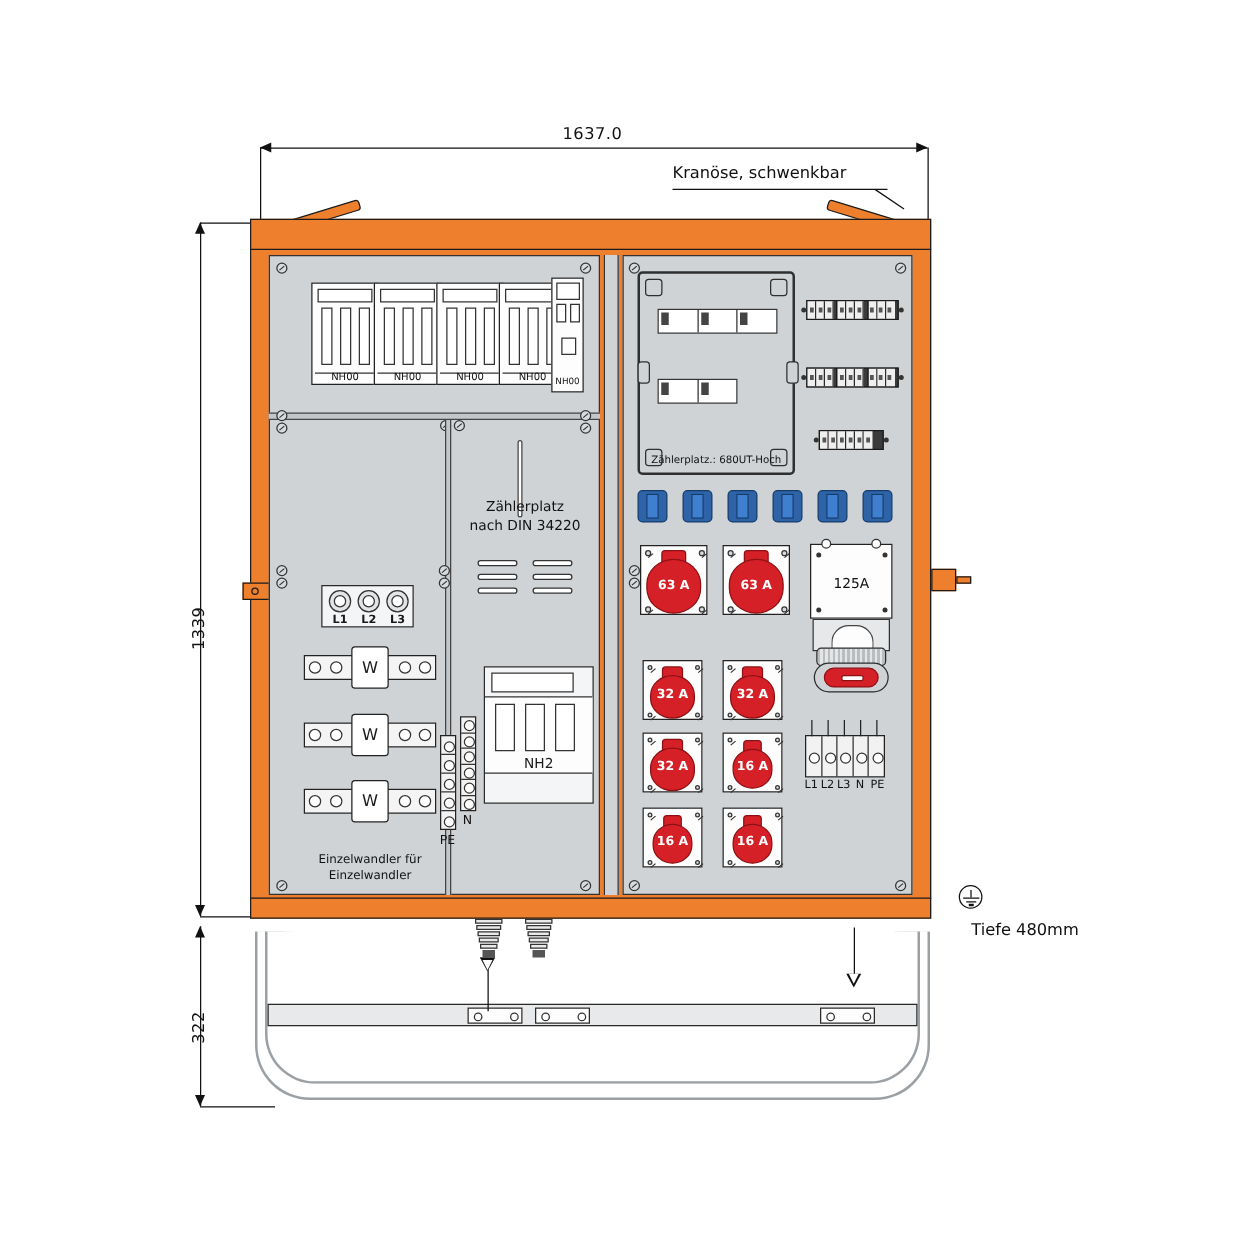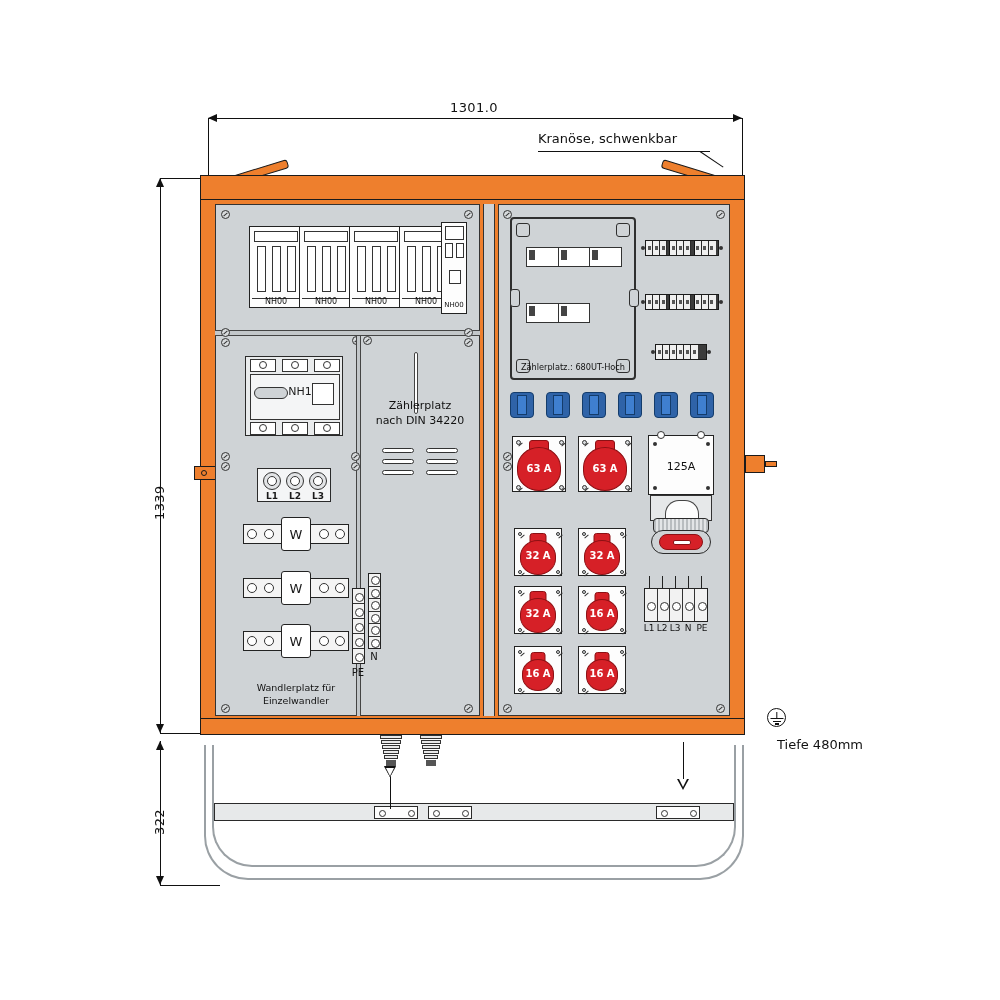--- a/index.html
+++ b/index.html
@@ -87,21 +87,21 @@
 </head>
 <body>
 
 <div class="stage">
 
   <div class="dimline hline" style="left:208px;top:118px;width:534px;"></div>
   <div class="arrL" style="left:208px;top:114px;"></div>
   <div class="arrR" style="left:733px;top:114px;"></div>
   <div class="dimline vline" style="left:208px;top:118px;height:60px;"></div>
   <div class="dimline vline" style="left:742px;top:118px;height:60px;"></div>
-  <div class="dimtxt" style="left:450px;top:100px;">1301.0</div>
+  <div class="dimtxt" style="left:450px;top:100px;">1637.0</div>
 
   <div class="annot" style="left:538px;top:131px;">Kranöse, schwenkbar</div>
   <div class="leader" style="left:538px;top:151px;width:172px;"></div>
   <div class="leader" style="left:700px;top:151px;width:28px;transform:rotate(34deg);transform-origin:left center;"></div>
 
   <div class="dimline vline" style="left:160px;top:178px;height:555px;"></div>
   <div class="arrU" style="left:156px;top:178px;"></div>
   <div class="arrD" style="left:156px;top:724px;"></div>
   <div class="dimline hline" style="left:160px;top:178px;width:45px;"></div>
   <div class="dimline hline" style="left:160px;top:733px;width:50px;"></div>
@@ -223,38 +223,20 @@
   </div>
 
   <div class="nhblock" style="left:441px;top:222px;width:26px;height:92px;">
     <div style="position:absolute;left:3px;top:3px;width:19px;height:14px;border:1px solid #333;background:#fff;box-sizing:border-box;"></div>
     <div style="position:absolute;left:3px;top:20px;width:8px;height:15px;border:1px solid #333;background:#fff;box-sizing:border-box;"></div>
     <div style="position:absolute;left:14px;top:20px;width:8px;height:15px;border:1px solid #333;background:#fff;box-sizing:border-box;"></div>
     <div style="position:absolute;left:7px;top:47px;width:12px;height:14px;border:1px solid #333;background:#fff;box-sizing:border-box;"></div>
     <div class="nhname" style="bottom:4px;font-size:7px;">NH00</div>
   </div>
 
-  <div class="mod" style="left:245px;top:356px;width:98px;height:80px;background:#e9ebec;">
-    <div style="position:absolute;left:4px;top:2px;width:26px;height:13px;border:1.1px solid #333;background:#fff;box-sizing:border-box;"></div>
-    <div style="position:absolute;left:36px;top:2px;width:26px;height:13px;border:1.1px solid #333;background:#fff;box-sizing:border-box;"></div>
-    <div style="position:absolute;left:68px;top:2px;width:26px;height:13px;border:1.1px solid #333;background:#fff;box-sizing:border-box;"></div>
-    <div style="position:absolute;left:13px;top:4px;width:8px;height:8px;border:1px solid #333;border-radius:50%;background:#fff;box-sizing:border-box;"></div>
-    <div style="position:absolute;left:45px;top:4px;width:8px;height:8px;border:1px solid #333;border-radius:50%;background:#fff;box-sizing:border-box;"></div>
-    <div style="position:absolute;left:77px;top:4px;width:8px;height:8px;border:1px solid #333;border-radius:50%;background:#fff;box-sizing:border-box;"></div>
-    <div style="position:absolute;left:4px;top:17px;width:90px;height:46px;border:1.1px solid #333;background:#f4f5f6;box-sizing:border-box;"></div>
-    <div style="position:absolute;left:8px;top:30px;width:34px;height:12px;background:#cfd3d6;border:1.1px solid #333;border-radius:6px;box-sizing:border-box;"></div>
-    <div style="position:absolute;left:66px;top:26px;width:22px;height:22px;border:1.1px solid #333;background:#fff;box-sizing:border-box;"></div>
-    <div style="position:absolute;left:42px;top:28px;width:24px;text-align:center;font-size:11px;">NH1</div>
-    <div style="position:absolute;left:4px;top:65px;width:26px;height:13px;border:1.1px solid #333;background:#fff;box-sizing:border-box;"></div>
-    <div style="position:absolute;left:36px;top:65px;width:26px;height:13px;border:1.1px solid #333;background:#fff;box-sizing:border-box;"></div>
-    <div style="position:absolute;left:68px;top:65px;width:26px;height:13px;border:1.1px solid #333;background:#fff;box-sizing:border-box;"></div>
-    <div style="position:absolute;left:13px;top:67px;width:8px;height:8px;border:1px solid #333;border-radius:50%;background:#fff;box-sizing:border-box;"></div>
-    <div style="position:absolute;left:45px;top:67px;width:8px;height:8px;border:1px solid #333;border-radius:50%;background:#fff;box-sizing:border-box;"></div>
-    <div style="position:absolute;left:77px;top:67px;width:8px;height:8px;border:1px solid #333;border-radius:50%;background:#fff;box-sizing:border-box;"></div>
-  </div>
 
   <div class="abs" style="left:414px;top:352px;width:4px;height:62px;background:#fff;border:1px solid #444;border-radius:3px;box-sizing:border-box;"></div>
   <div class="paneltext" style="left:366px;top:398px;width:108px;">Zählerplatz</div>
   <div class="paneltext" style="left:366px;top:413px;width:108px;">nach DIN 34220</div>
   <div class="mslot" style="left:382px;top:448px;width:32px;"></div>
   <div class="mslot" style="left:382px;top:459px;width:32px;"></div>
   <div class="mslot" style="left:382px;top:470px;width:32px;"></div>
   <div class="mslot" style="left:426px;top:448px;width:32px;"></div>
   <div class="mslot" style="left:426px;top:459px;width:32px;"></div>
   <div class="mslot" style="left:426px;top:470px;width:32px;"></div>
@@ -292,23 +274,31 @@
   <div class="abs" style="left:243px;top:624px;width:106px;height:34px;">
     <div class="wrail" style="left:0;top:7px;width:40px;height:20px;"></div>
     <div class="wrail" style="left:66px;top:7px;width:40px;height:20px;"></div>
     <div style="position:absolute;left:4px;top:12px;width:10px;height:10px;border:1.2px solid #333;border-radius:50%;background:#fff;box-sizing:border-box;"></div>
     <div style="position:absolute;left:21px;top:12px;width:10px;height:10px;border:1.2px solid #333;border-radius:50%;background:#fff;box-sizing:border-box;"></div>
     <div style="position:absolute;left:76px;top:12px;width:10px;height:10px;border:1.2px solid #333;border-radius:50%;background:#fff;box-sizing:border-box;"></div>
     <div style="position:absolute;left:92px;top:12px;width:10px;height:10px;border:1.2px solid #333;border-radius:50%;background:#fff;box-sizing:border-box;"></div>
     <div class="wbox" style="left:38px;top:0;width:30px;height:34px;">W</div>
   </div>
 
-  <div class="paneltext" style="left:240px;top:680px;width:112px;font-size:9.5px;">Wandlerplatz für</div>
+  <div class="paneltext" style="left:240px;top:680px;width:112px;font-size:9.5px;">Einzelwandler für</div>
   <div class="paneltext" style="left:240px;top:693px;width:112px;font-size:9.5px;">Einzelwandler</div>
 
+  <div class="mod" style="left:387px;top:533px;width:88px;height:110px;background:#f4f5f6;">
+    <div style="position:absolute;left:5px;top:4px;width:66px;height:16px;border:1.1px solid #333;background:#fff;box-sizing:border-box;"></div>
+    <div style="position:absolute;left:0px;top:23px;width:86px;height:62px;border-top:1.1px solid #333;border-bottom:1.1px solid #333;background:#fdfdfd;box-sizing:border-box;"></div>
+    <div style="position:absolute;left:8px;top:29px;width:16px;height:38px;border:1.1px solid #333;background:#fff;box-sizing:border-box;"></div>
+    <div style="position:absolute;left:32px;top:29px;width:16px;height:38px;border:1.1px solid #333;background:#fff;box-sizing:border-box;"></div>
+    <div style="position:absolute;left:56px;top:29px;width:16px;height:38px;border:1.1px solid #333;background:#fff;box-sizing:border-box;"></div>
+    <div style="position:absolute;left:0;top:70px;width:86px;text-align:center;font-size:11px;">NH2</div>
+  </div>
 
   <div class="termstrip" style="left:368px;top:573px;width:13px;height:76px;flex-direction:column;">
     <div class="term" style="border-right:none;border-bottom:1px solid #333;"></div>
     <div class="term" style="border-right:none;border-bottom:1px solid #333;"></div>
     <div class="term" style="border-right:none;border-bottom:1px solid #333;"></div>
     <div class="term" style="border-right:none;border-bottom:1px solid #333;"></div>
     <div class="term" style="border-right:none;border-bottom:1px solid #333;"></div>
     <div class="term" style="border-right:none;"></div>
   </div>
   <div class="lbl" style="left:366px;top:651px;width:16px;font-size:10px;">N</div>

